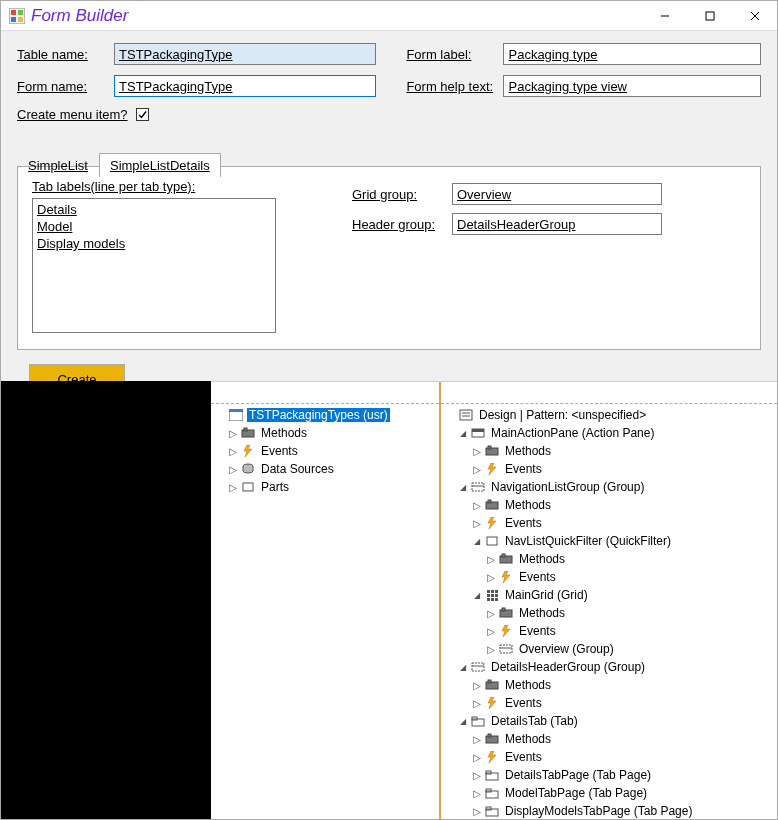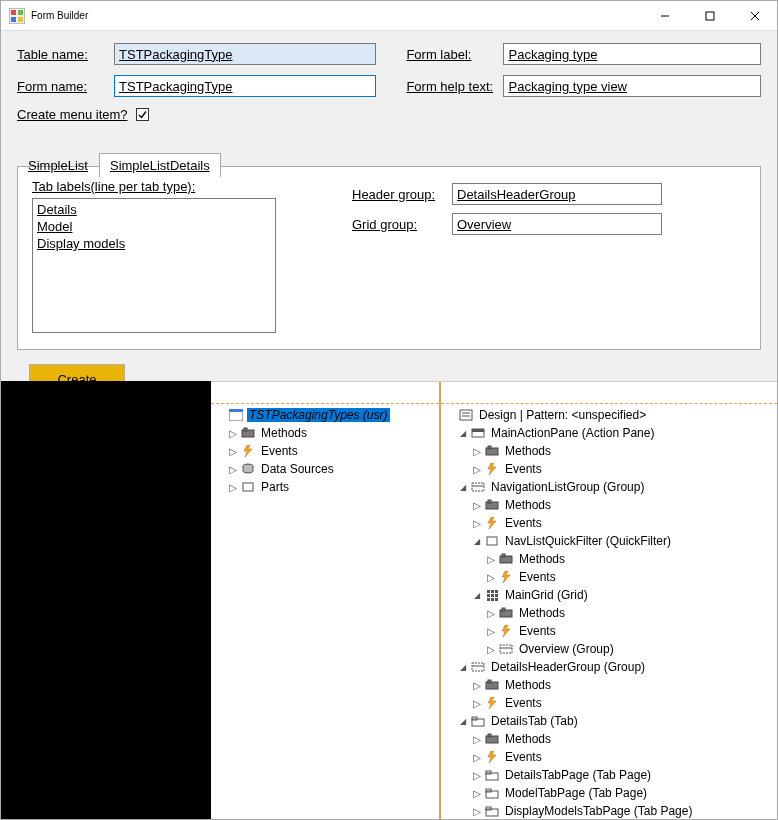--- a/index.html
+++ b/index.html
@@ -8,21 +8,21 @@
     position:relative; width:778px; height:820px; background:#f0f0f0;
     border:1px solid #aaa;
   }
   
   .titlebar {
     height:30px; background:#fff; display:flex; align-items:center;
     justify-content:space-between; border-bottom:1px solid #ddd;
   }
   .titlebar .left { display:flex; align-items:center; gap:6px; padding-left:8px; }
   .titlebar .appicon { width:16px; height:16px; }
-  .titlebar .title { font-size:10px; color:#000000; }
+  .titlebar .title { font-size:17px; color:#6d28d9;font-style:italic; }
   .titlebar .controls { display:flex; }
   .titlebar .ctrl { width:45px; height:30px; display:flex; align-items:center; justify-content:center; font-size:14px; }
   
   .formarea { padding:12px 16px 0 16px; font-size:13px; color:#000;text-decoration:underline; }
   .row { display:flex; align-items:center; margin-bottom:10px; }
   .lbl { width:100px; }
   .lbl2 { width:100px; margin-left:30px; }
   input[type=text] {
     font-size:13px; padding:10px 4px; border:1px solid #7a7a7a; background:#fff;
     height:22px;
@@ -64,21 +64,21 @@
   }
   .panels { flex:1; display:flex; background:#fff; border-top:1px solid #ccc; }
   .pane { font-size:12px; color:#000; padding:4px 0; overflow:auto; }
   .pane.left { width:230px; border-right:2px solid #e0a447; }
   .pane .header { height:18px; border-bottom:1px dashed #e0a447; margin-bottom:2px; }
   .node { display:flex; align-items:center; height:18px; padding-left:4px; white-space:nowrap; }
   .node .exp { width:12px; font-size:10px; color:#555; text-align:center; cursor:pointer; }
   .node .exp.none { visibility:hidden; }
   .node .ic { width:16px; height:16px; display:flex; align-items:center; justify-content:center; margin:0 3px 0 1px; }
   .node .txt { padding:0 2px; }
-  .node.sel .txt { background:#0078d7; color:#000000;font-style:italic; }
+  .node.sel .txt { background:#0078d7; color:#ffffff; }
   .ind1 { padding-left:16px; }
   .ind2 { padding-left:30px; }
   .ind3 { padding-left:44px; }
   .pane.right { flex:1; }
   
   svg { display:block; }
 </style>
 </head>
 <body>
 
@@ -145,26 +145,26 @@
     <div class="tabbody">
       <div class="ttrow">
         <div class="tabcol1">
           <span class="tablabel">Tab labels(line per tab type):</span>
           <div class="multiline">Details
 Model
 Display models</div>
         </div>
         <div class="tabcol2">
           <div class="row">
+            <span class="lblg">Grid group:</span>
+            <input type="text" value="Overview" style="">
+          </div>
+          <div class="row">
             <span class="lblg">Header group:</span>
             <input type="text" value="DetailsHeaderGroup" style="">
-          </div>
-          <div class="row">
-            <span class="lblg">Grid group:</span>
-            <input type="text" value="Overview" style="">
           </div>
         </div>
       </div>
     </div>
 
     <button class="createbtn">Create</button>
   </div>
 
   <svg class="arrow" viewBox="0 0 90 36">
     <defs>

